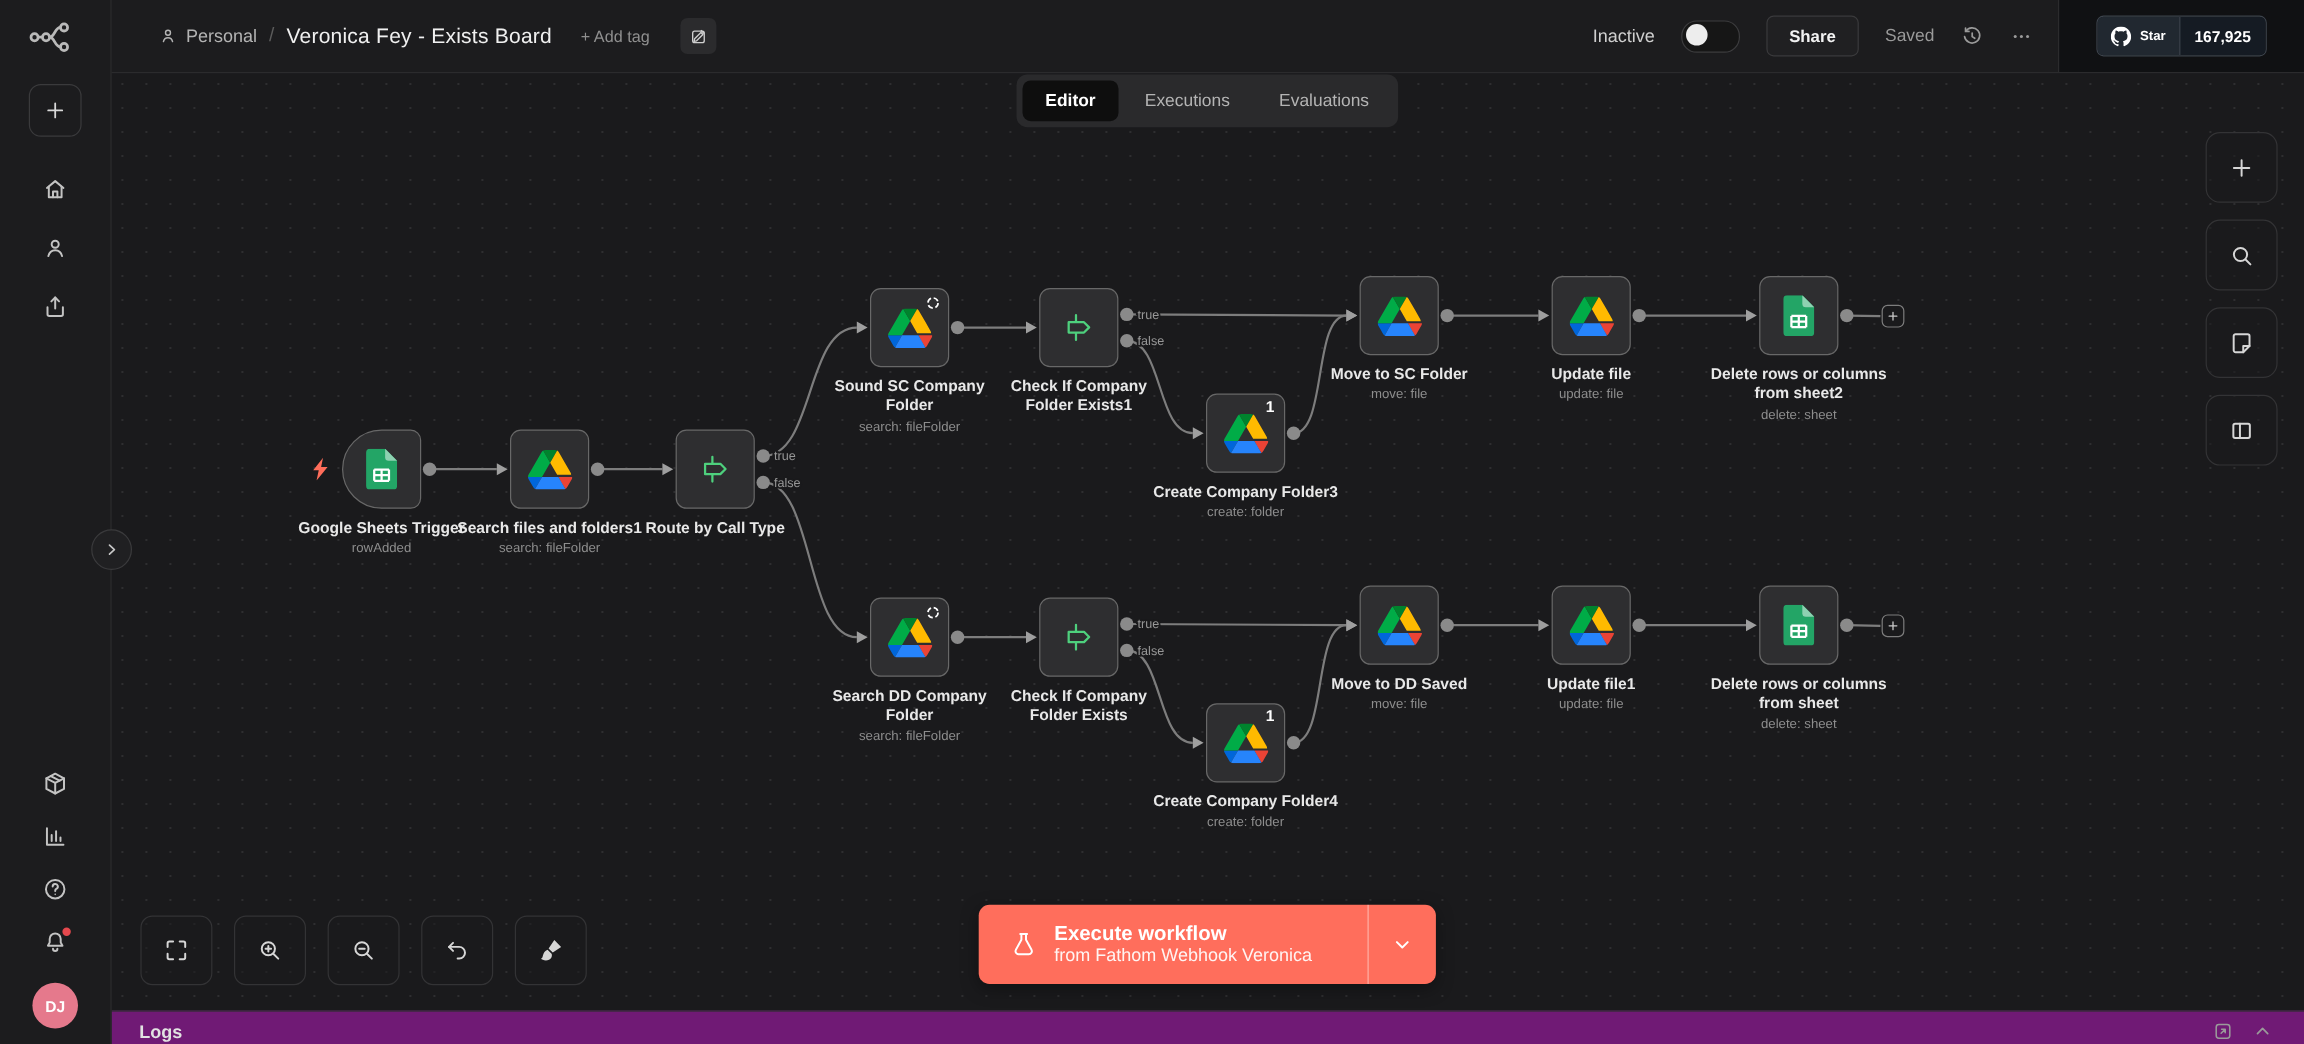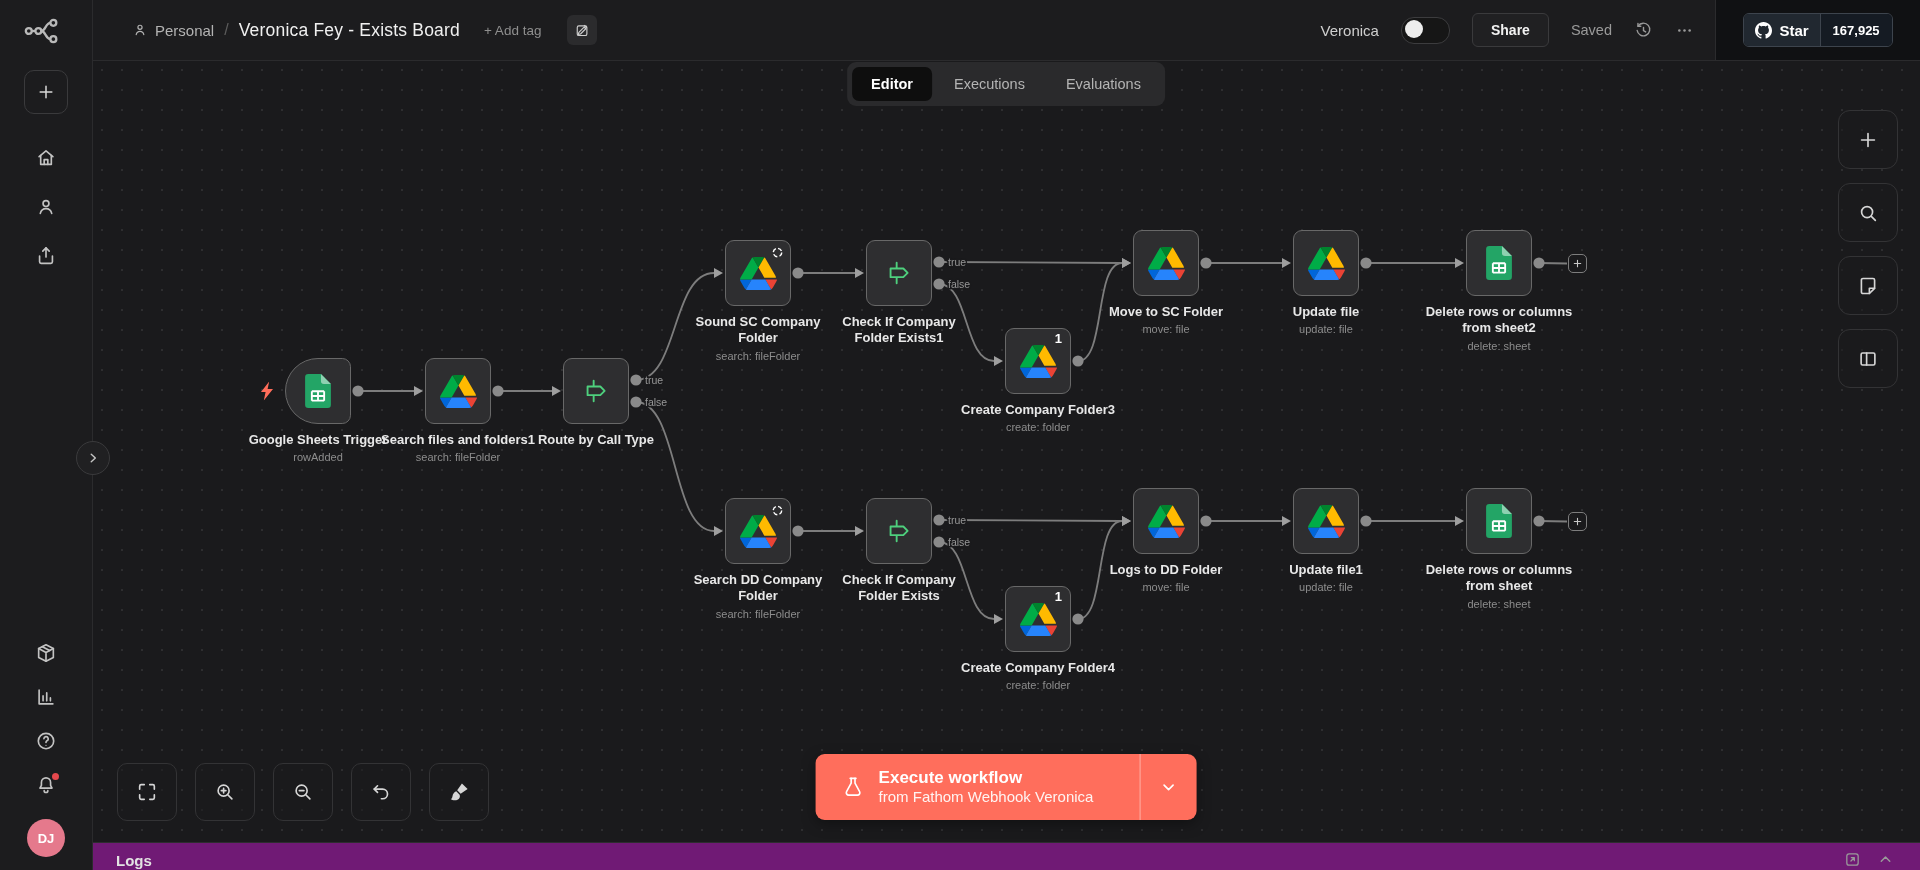--- a/index.html
+++ b/index.html
@@ -36,21 +36,21 @@
   .toggle{width:47px;height:25px;border-radius:13px;background:#161616;border:1px solid #3c3c3e;position:relative;cursor:pointer;}
   .toggle .knob{position:absolute;left:3px;top:2.5px;width:18px;height:18px;border-radius:50%;background:#ededed;}
   .sharebtn{background:#202022;border:1px solid #3a3a3c;color:#f2f2f2;font-weight:bold;font-size:14px;
             padding:8px 18px;border-radius:6px;cursor:pointer;font-family:inherit;}
   .saved{color:#9a9a9a;font-size:14.5px;}
   .iconbtn{color:#9a9a9a;background:none;border:none;cursor:pointer;display:flex;align-items:center;padding:0;}
   .iconbtn svg{width:19px;height:19px;}
   .gh-zone{position:absolute;right:0;top:0;bottom:0;width:204px;background:#101113;border-left:1px solid #2b2b2d;
            display:flex;align-items:center;justify-content:center;}
   .gh-star{display:flex;align-items:stretch;border:1px solid #3d444d;border-radius:6px;overflow:hidden;cursor:pointer;height:32px;}
-  .gh-left{display:flex;align-items:center;gap:7px;background:#212830;color:#fff;font-size:15px;font-weight:bold;padding:0 11px;}
+  .gh-left{display:flex;align-items:center;gap:7px;background:#212830;color:#fff;font-size:11px;font-weight:bold;padding:0 11px;}
   .gh-left svg{width:17px;height:17px;}
   .gh-count{display:flex;align-items:center;background:#151b23;border-left:1px solid #3d444d;color:#fff;
             font-size:13px;font-weight:bold;padding:0 12px;}
   
   .tabs{position:absolute;top:62px;left:1006px;transform:translateX(-50%);z-index:9;background:#2a2a2c;
         border-radius:9px;padding:5px;display:flex;gap:3px;}
   .tab{padding:9px 19px;border-radius:7px;font-size:14.5px;color:#b4b4b4;cursor:pointer;}
   .tab.active{background:#0e0e0e;color:#fff;font-weight:bold;}
   
   .canvas{position:absolute;left:92px;top:60px;right:0;bottom:27px;background:#1a1a1c;
@@ -209,21 +209,21 @@
     <span class="editbtn">
       <span>
           <svg viewBox="0 0 24 24" fill="none" stroke="currentColor" stroke-width="1.8" stroke-linejoin="round">
             <rect x="3.6" y="4.6" width="15.4" height="15.4" rx="2.6"></rect>
             <path d="M14.6 3.6l4.2 4.2M8.8 17.6l-3.4.8.8-3.4 8.4-8.4 2.6 2.6z"></path>
           </svg>
         </span>
     </span>
   </div>
   <div class="top-right" style="margin-right:204px;">
-    <span class="inactive-lbl">Veronica</span>
+    <span class="inactive-lbl">Inactive</span>
     <span class="toggle">
         <span class="knob"></span>
       </span>
     <button class="sharebtn">Share</button>
     <span class="saved">Saved</span>
     <button class="iconbtn">
       <span>
           <svg viewBox="0 0 24 24" fill="none" stroke="currentColor" stroke-width="1.8" stroke-linecap="round">
             <path d="M5.3 6.2A8 8 0 1 1 4 12"></path>
             <path d="M5 3v3.6h3.6"></path>
@@ -527,21 +527,21 @@
             <path fill="#0066da" d="M6.6 66.85l3.85 6.65c.8 1.4 1.95 2.5 3.3 3.3l13.75-23.8h-27.5c0 1.55.4 3.1 1.2 4.5z"></path>
             <path fill="#00ac47" d="M43.65 25 29.9 1.2c-1.35.8-2.5 1.9-3.3 3.3l-25.4 44a9.06 9.06 0 0 0-1.2 4.5h27.5z"></path>
             <path fill="#ea4335" d="M73.55 76.8c1.35-.8 2.5-1.9 3.3-3.3l1.6-2.75 7.65-13.25c.8-1.4 1.2-2.95 1.2-4.5h-27.5l5.85 11.5z"></path>
             <path fill="#00832d" d="M43.65 25 57.4 1.2c-1.35-.8-2.9-1.2-4.5-1.2h-18.5c-1.6 0-3.15.45-4.5 1.2z"></path>
             <path fill="#2684fc" d="M59.8 53H27.5L13.75 76.8c1.35.8 2.9 1.2 4.5 1.2h50.8c1.6 0 3.15-.45 4.5-1.2z"></path>
             <path fill="#ffba00" d="M73.4 26.5l-12.7-22c-.8-1.4-1.95-2.5-3.3-3.3L43.65 25 57.4 48.8h27.45c0-1.55-.4-3.1-1.2-4.5z"></path>
           </svg>
         </span>
       </div>
       <div class="node-label" style="left: 964px; top: 502px;">
-        <div class="node-name">Logs to DD Folder</div>
+        <div class="node-name">Move to DD Saved</div>
         <div class="node-sub">move: file</div>
       </div>
       <div class="node" style="left: 1201px; top: 428px;">
         <span style="display:flex">
           <svg viewBox="0 0 87.3 78" width="37" height="33">
             <path fill="#0066da" d="M6.6 66.85l3.85 6.65c.8 1.4 1.95 2.5 3.3 3.3l13.75-23.8h-27.5c0 1.55.4 3.1 1.2 4.5z"></path>
             <path fill="#00ac47" d="M43.65 25 29.9 1.2c-1.35.8-2.5 1.9-3.3 3.3l-25.4 44a9.06 9.06 0 0 0-1.2 4.5h27.5z"></path>
             <path fill="#ea4335" d="M73.55 76.8c1.35-.8 2.5-1.9 3.3-3.3l1.6-2.75 7.65-13.25c.8-1.4 1.2-2.95 1.2-4.5h-27.5l5.85 11.5z"></path>
             <path fill="#00832d" d="M43.65 25 57.4 1.2c-1.35-.8-2.9-1.2-4.5-1.2h-18.5c-1.6 0-3.15.45-4.5 1.2z"></path>
             <path fill="#2684fc" d="M59.8 53H27.5L13.75 76.8c1.35.8 2.9 1.2 4.5 1.2h50.8c1.6 0 3.15-.45 4.5-1.2z"></path>

